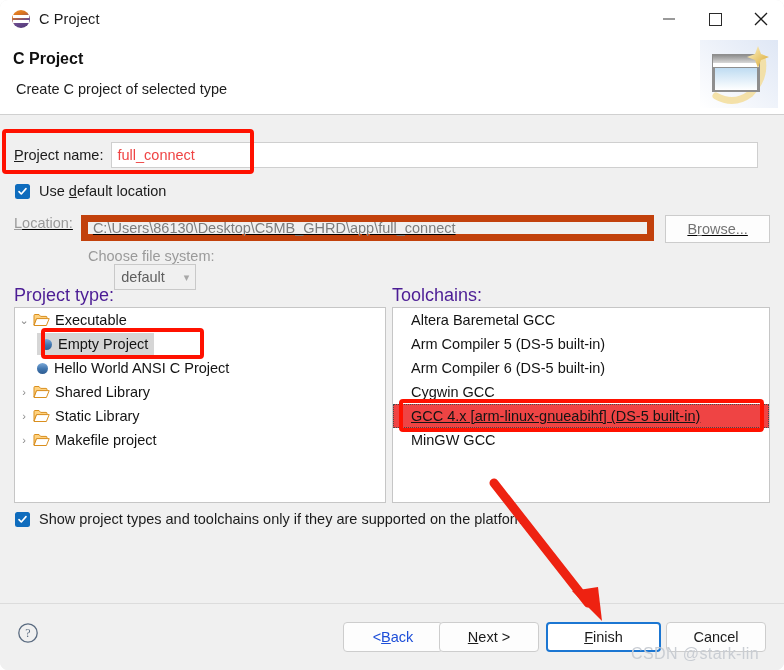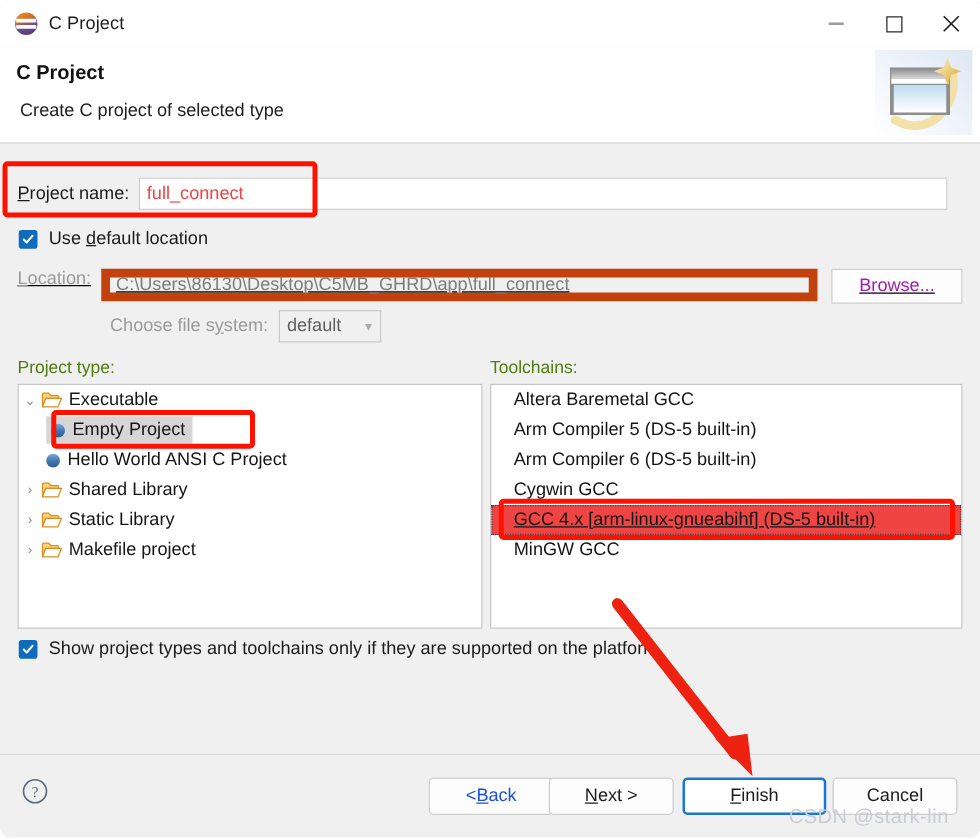--- a/index.html
+++ b/index.html
@@ -199,56 +199,57 @@
     background: #f0f0f0;
     border: 7px solid #c2410c;
     color: #7c7c7c;
   }
   .btn {
     background: #fdfdfd;
     border: 1px solid #ccc;
     border-radius: 0;
     height: 28px;
     font-size: 14.5px;
-    color: #a21caf;
+    color: #737373;
     display: flex;
     align-items: center;
     justify-content: center;
     box-sizing: border-box;
   }
   #browse-btn {
     width: 106px;
     margin-left: 11px;
   }
 
   .row-filesystem {
     position: absolute;
     left: 88px; top: 133px;
     display: flex;
     align-items: center;
+    flex-direction: column;
   }
   .select-box {
     margin-left: 8px;
     width: 82px; height: 26px;
     background: #f0f0f0;
     border: 1px solid #c9c9c9;
     box-sizing: border-box;
     display: flex;
     align-items: center;
     padding: 0 6px;
     justify-content: space-between;
     font-size: 14.5px;
     color: #5e5e5e;
   }
   .chev { color: #a8a8a8; font-size: 11px; }
 
   .col-label {
     position: absolute;
-    font-size: 14px;
-    color: #4d7c0f;
+    font-size: 18px;
+    color: #4c1d95;
   }
   #projtype-label { left: 14px; top: 170px; }
   #toolchains-label { left: 392px; top: 170px; }
 
   .listbox {
     position: absolute;
     background: #ffffff;
     border: 1px solid #c6c6c6;
     box-sizing: border-box;
     overflow: hidden;

